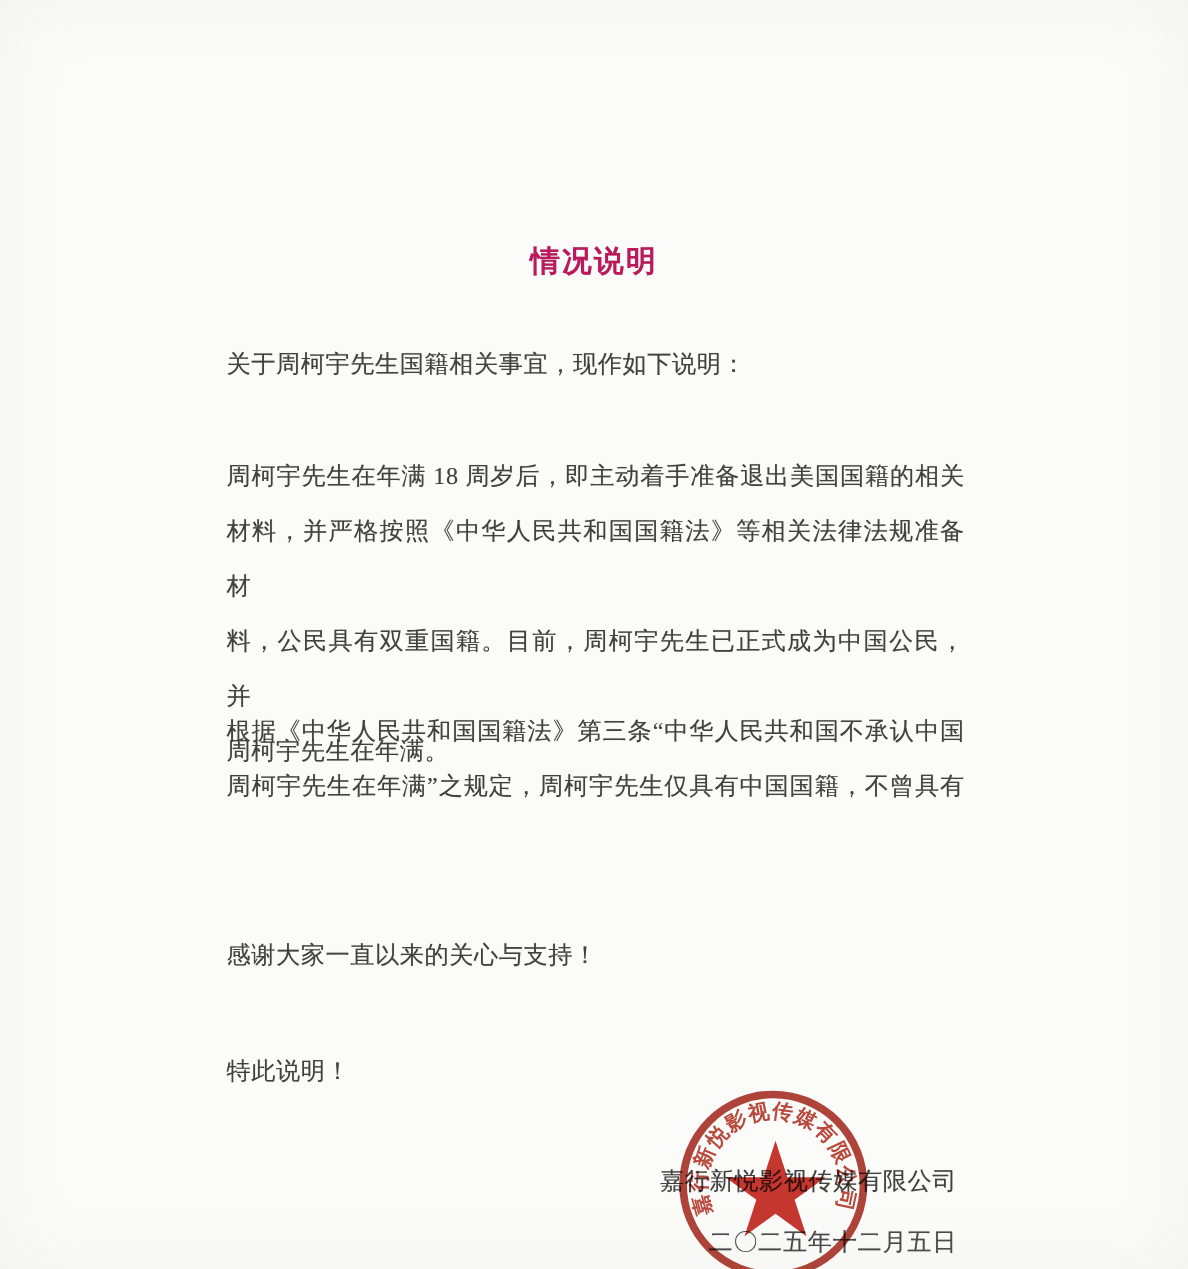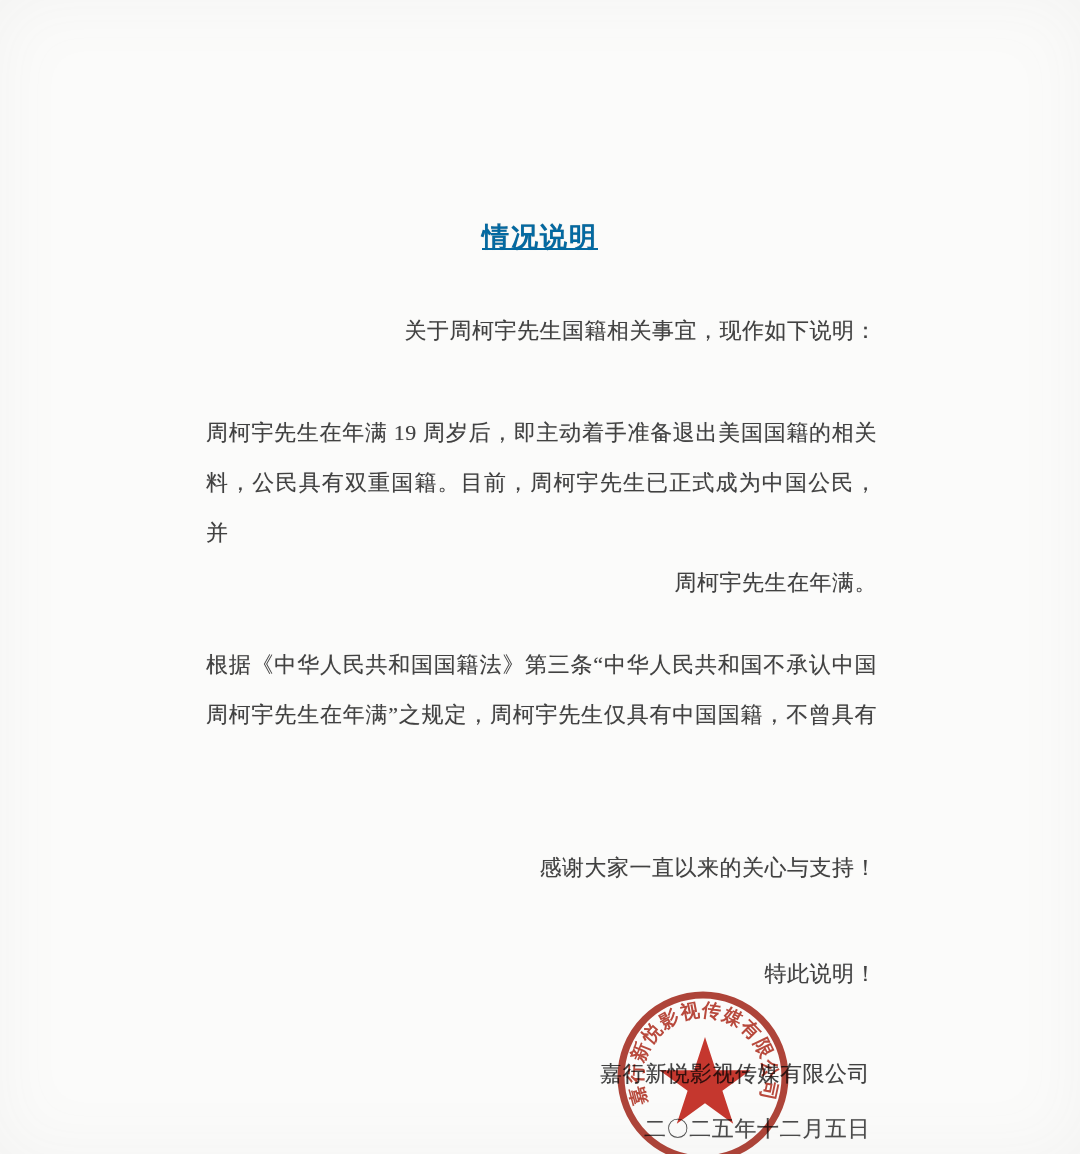--- a/index.html
+++ b/index.html
@@ -23,33 +23,32 @@
     position: absolute;
     top: 212px;
     left: 0;
     width: 100%;
     margin: 0;
     text-align: center;
     font-size: 27px;
     font-weight: 600;
     line-height: 50px;
     letter-spacing: 2px;
-    color: #0369a1;
-    text-decoration: underline;
+    color: #be185d;
   }
   .block {
     position: absolute;
     left: 206px;
     width: 671px;
     margin: 0;
     font-size: 22px;
     line-height: 50px;
     letter-spacing: 0.5px;
   }
-  .line { text-align: right; }
+  .line { text-align: left; }
   .line.fill {
     text-align: justify;
     text-align-last: justify;
   }
   .intro   { top: 306px; }
   .para1   { top: 408px; }
   .para2   { top: 640px; }
   .thanks  { top: 843px; }
   .closing { top: 949px; font-family: Liberation Serif, serif; }
   .company {
@@ -93,21 +92,22 @@
 </head>
 <body>
 
 <div class="page">
 
   <h1 class="title">情况说明</h1>
 
   <p class="block intro line">关于周柯宇先生国籍相关事宜，现作如下说明：</p>
 
   <div class="block para1">
-    <div class="line fill">周柯宇先生在年满 19 周岁后，即主动着手准备退出美国国籍的相关</div>
+    <div class="line fill">周柯宇先生在年满 18 周岁后，即主动着手准备退出美国国籍的相关</div>
+    <div class="line fill">材料，并严格按照《中华人民共和国国籍法》等相关法律法规准备材</div>
     <div class="line fill">料，公民具有双重国籍。目前，周柯宇先生已正式成为中国公民，并</div>
     <div class="line">周柯宇先生在年满。</div>
   </div>
 
   <div class="block para2">
     <div class="line fill">根据《中华人民共和国国籍法》第三条“中华人民共和国不承认中国</div>
     <div class="line fill">周柯宇先生在年满”之规定，周柯宇先生仅具有中国国籍，不曾具有</div>
   </div>
 
   <p class="block thanks line">感谢大家一直以来的关心与支持！</p>

